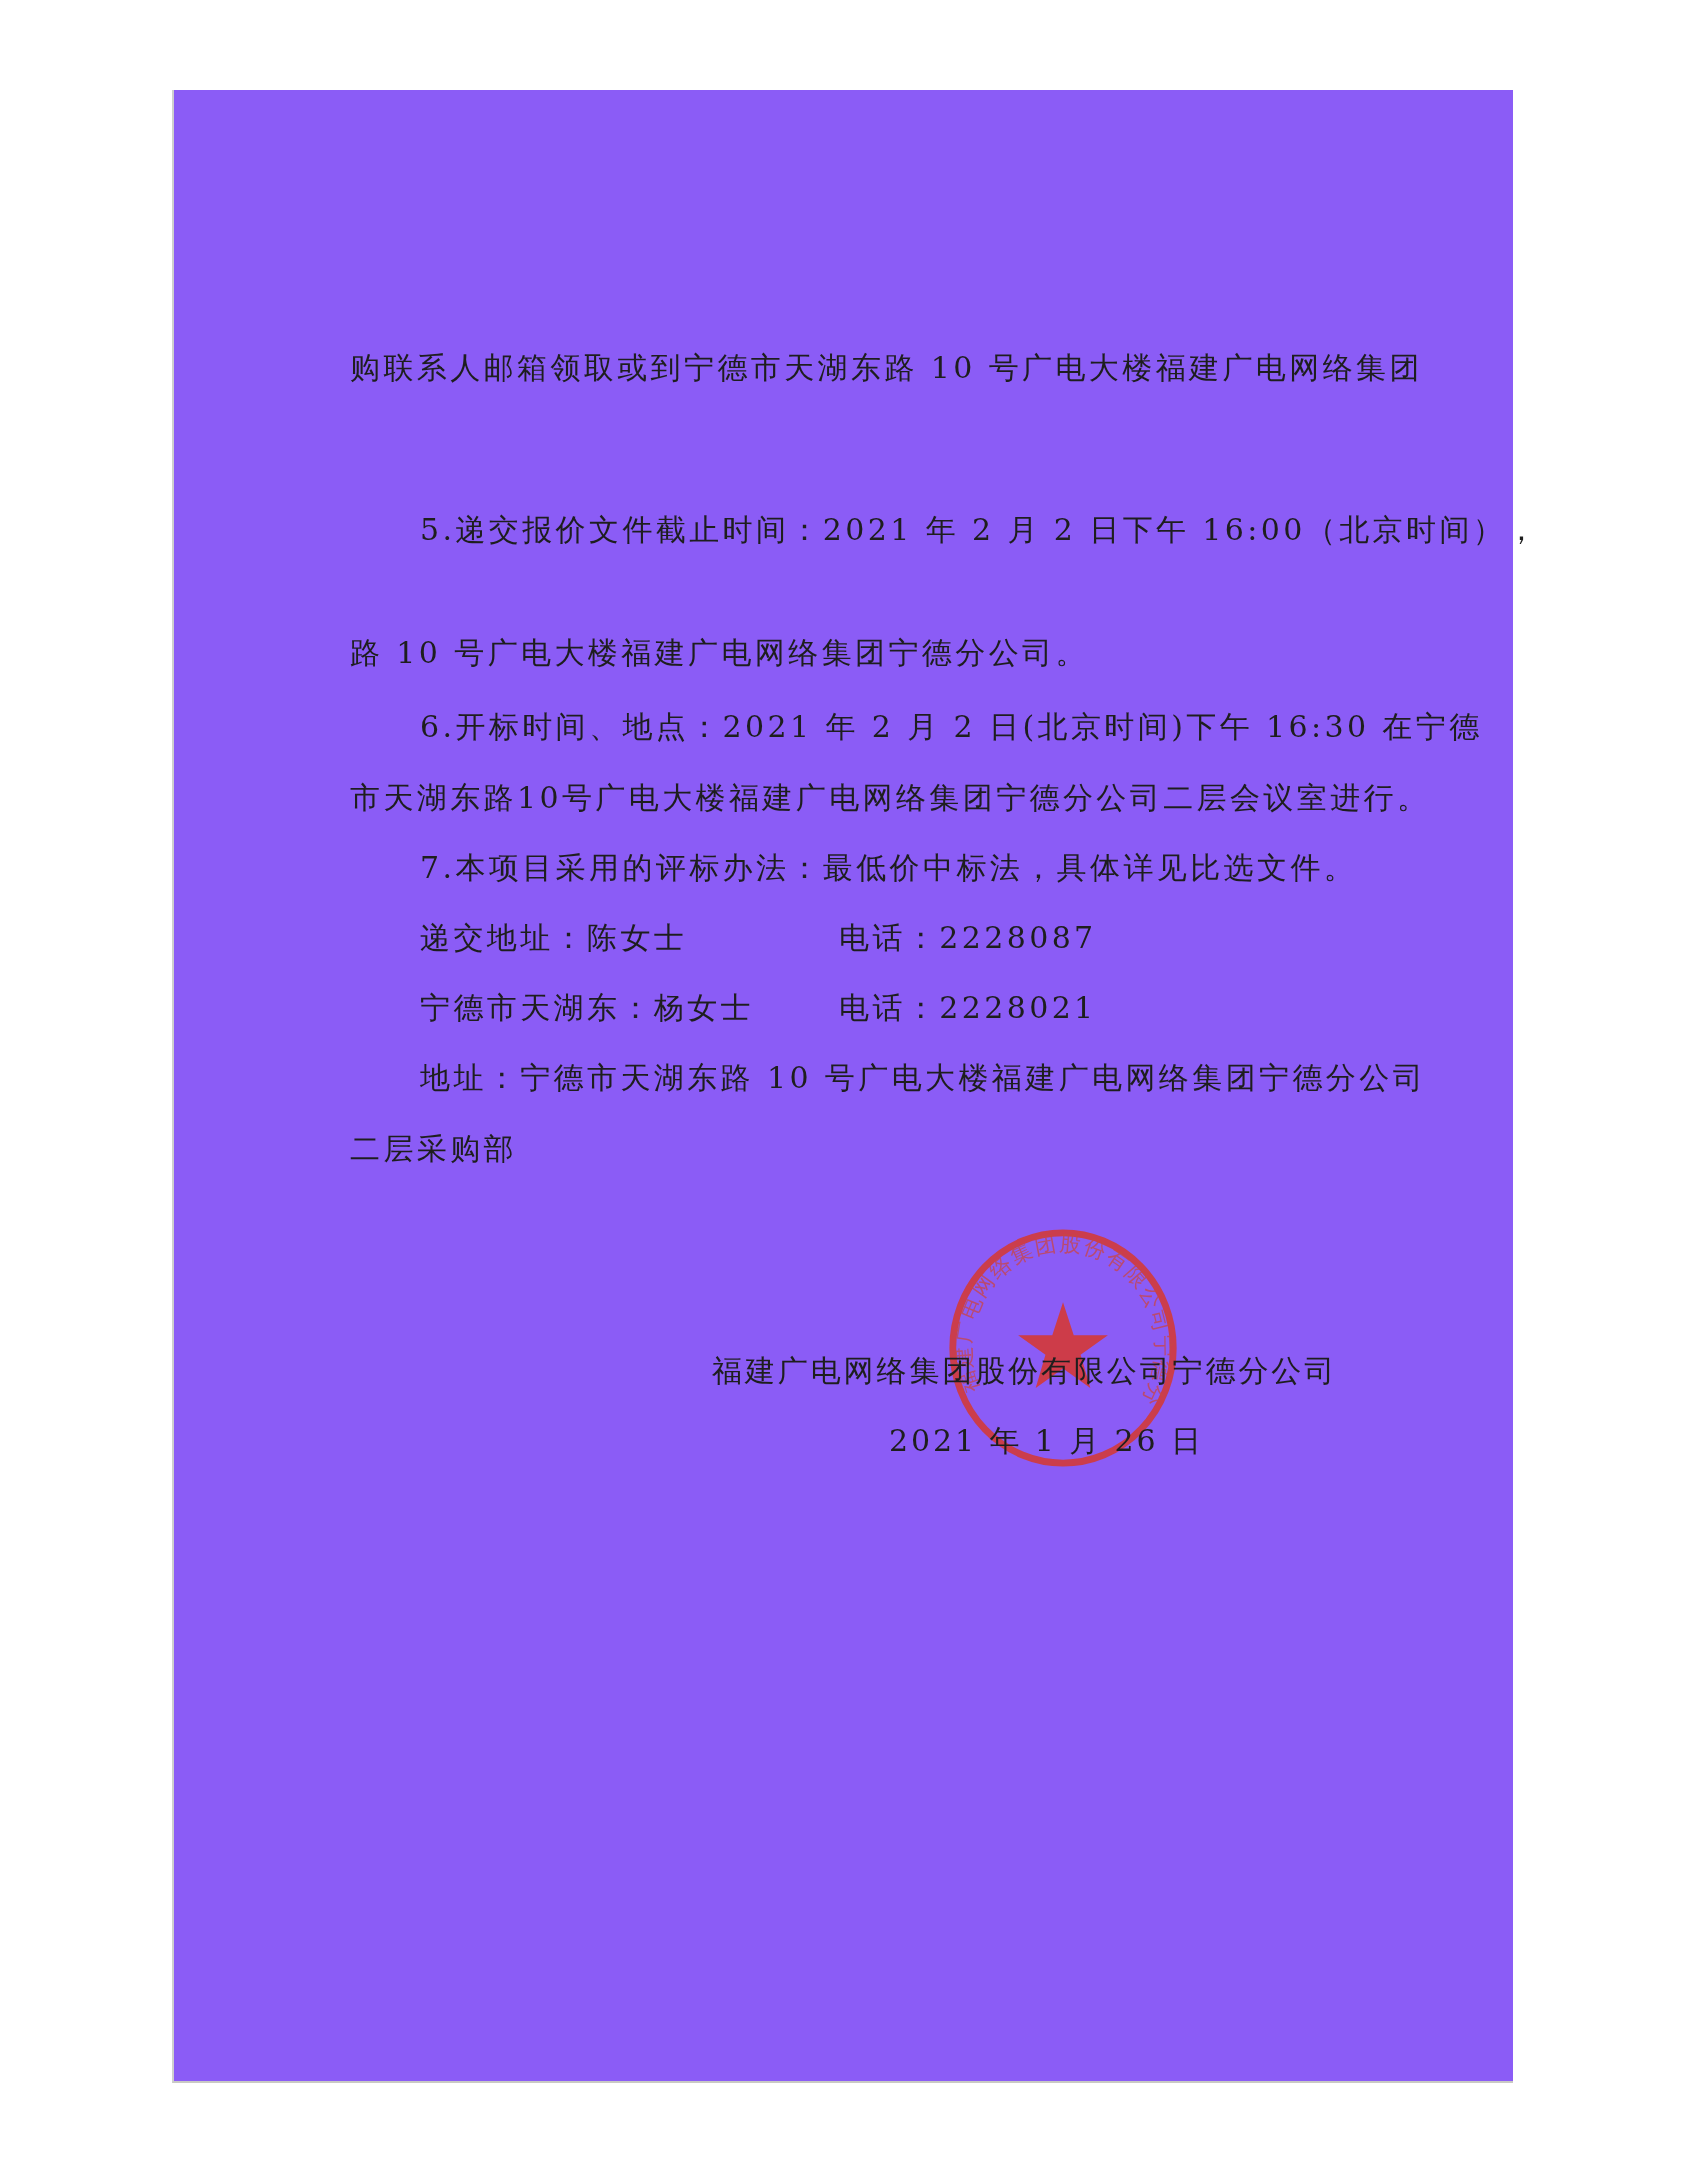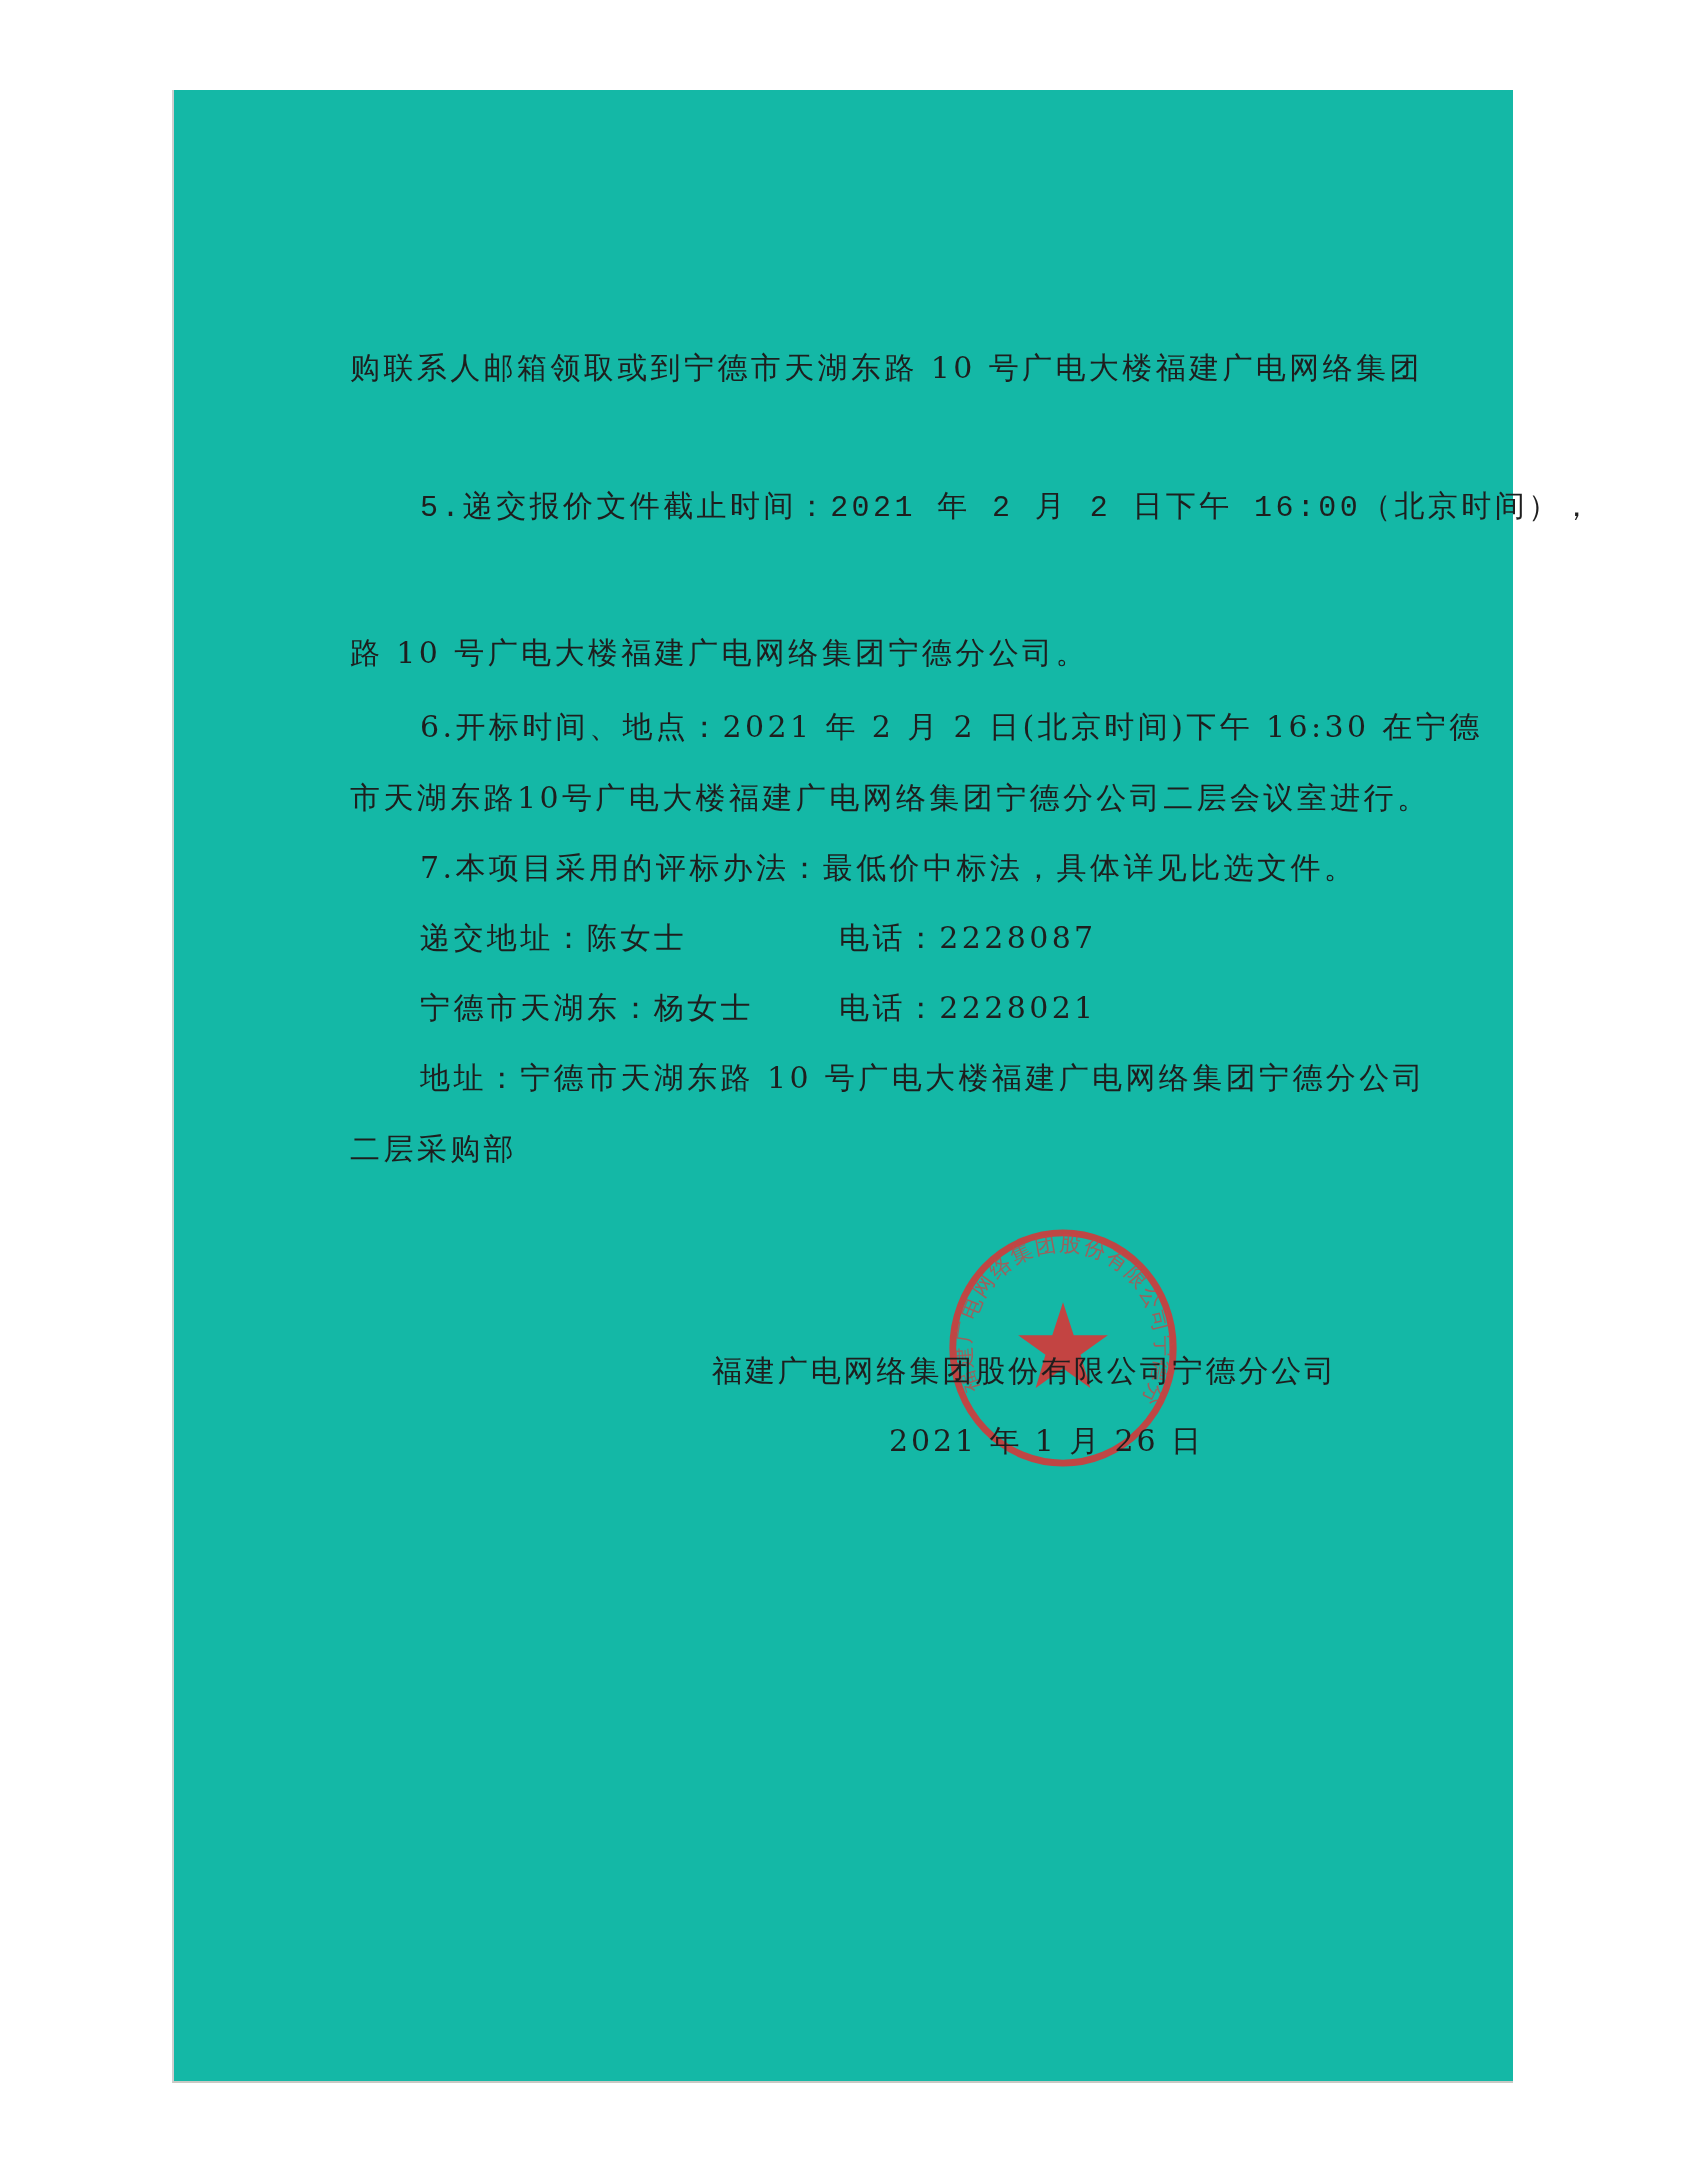--- a/index.html
+++ b/index.html
@@ -14,21 +14,21 @@
       overflow: hidden;
       font-family: "DejaVu Serif", "Liberation Serif", serif;
       color: #1e1e1e;
     }
     .page {
       position: absolute;
       left: 172px;
       top: 90px;
       width: 1341px;
       height: 1993px;
-      background: #14b8a6;
+      background: #8b5cf6;
       border-left: 2.9px solid #cfcfcf;
       border-bottom: 2.9px solid #c9c9c4;
       box-sizing: border-box;
     }
     .line {
       position: absolute;
       left: 0;
       white-space: nowrap;
       font-size: 30px;
       line-height: 39px;
@@ -55,21 +55,21 @@
     }
     .stamp svg { width: 100%; height: 100%; }
   </style>
 </head>
 <body>
 
 <div class="page">
 
   <div class="line" style="left:176px; top:258px;">购联系人邮箱领取或到宁德市天湖东路 10 号广电大楼福建广电网络集团</div>
 
-  <div class="line indent" style="left:176px; top:399px;font-family:Liberation Mono, monospace;">5.递交报价文件截止时间：2021 年 2 月 2 日下午 16:00（北京时间），</div>
+  <div class="line indent" style="left:176px; top:420px;">5.递交报价文件截止时间：2021 年 2 月 2 日下午 16:00（北京时间），</div>
   <div class="line" style="left:176px; top:543px;">路 10 号广电大楼福建广电网络集团宁德分公司。</div>
 
   <div class="line indent" style="left:176px; top:617px;">6.开标时间、地点：2021 年 2 月 2 日(北京时间)下午 16:30 在宁德</div>
   <div class="line" style="left:176px; top:688px;">市天湖东路10号广电大楼福建广电网络集团宁德分公司二层会议室进行。</div>
 
   <div class="line indent" style="left:176px; top:758px;text-align:right;">7.本项目采用的评标办法：最低价中标法，具体详见比选文件。</div>
 
   <div class="line indent" style="left:176px; top:828px;">
     <span class="contact-label">递交地址：陈女士</span><span>电话：2228087</span>
   </div>

